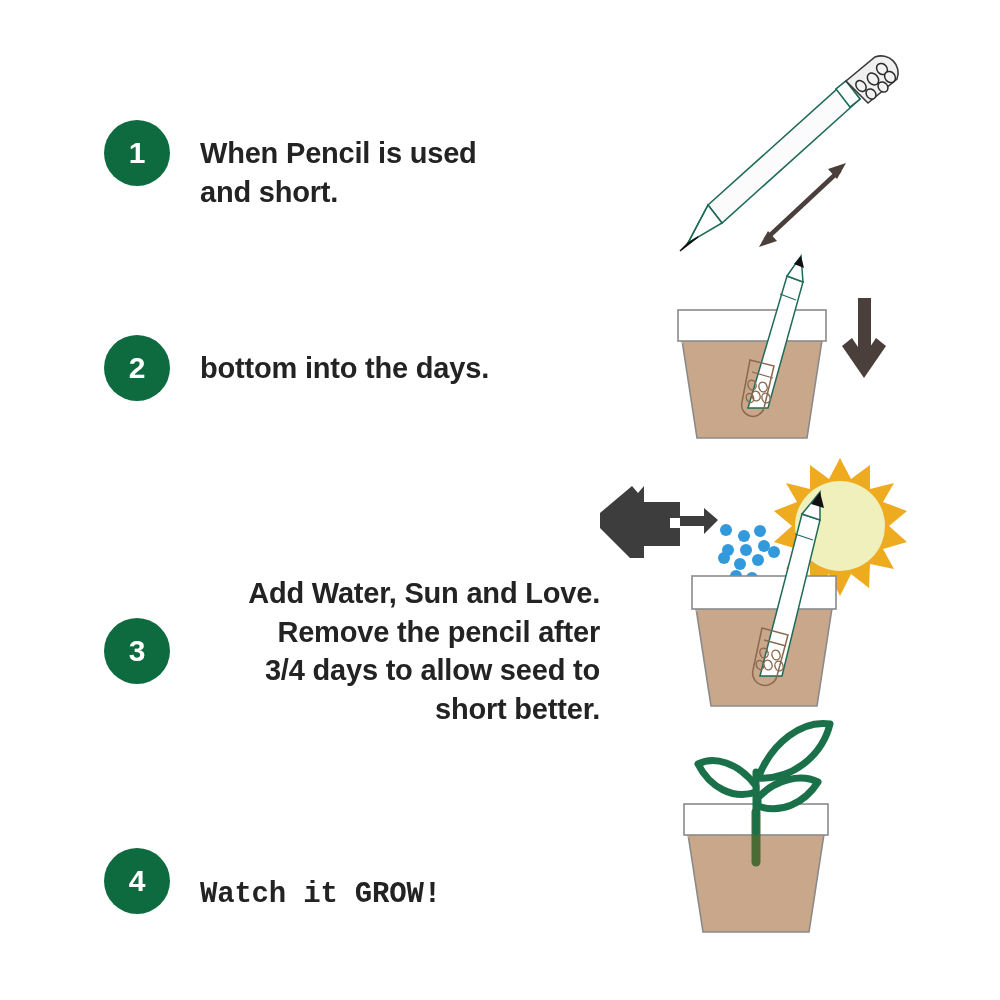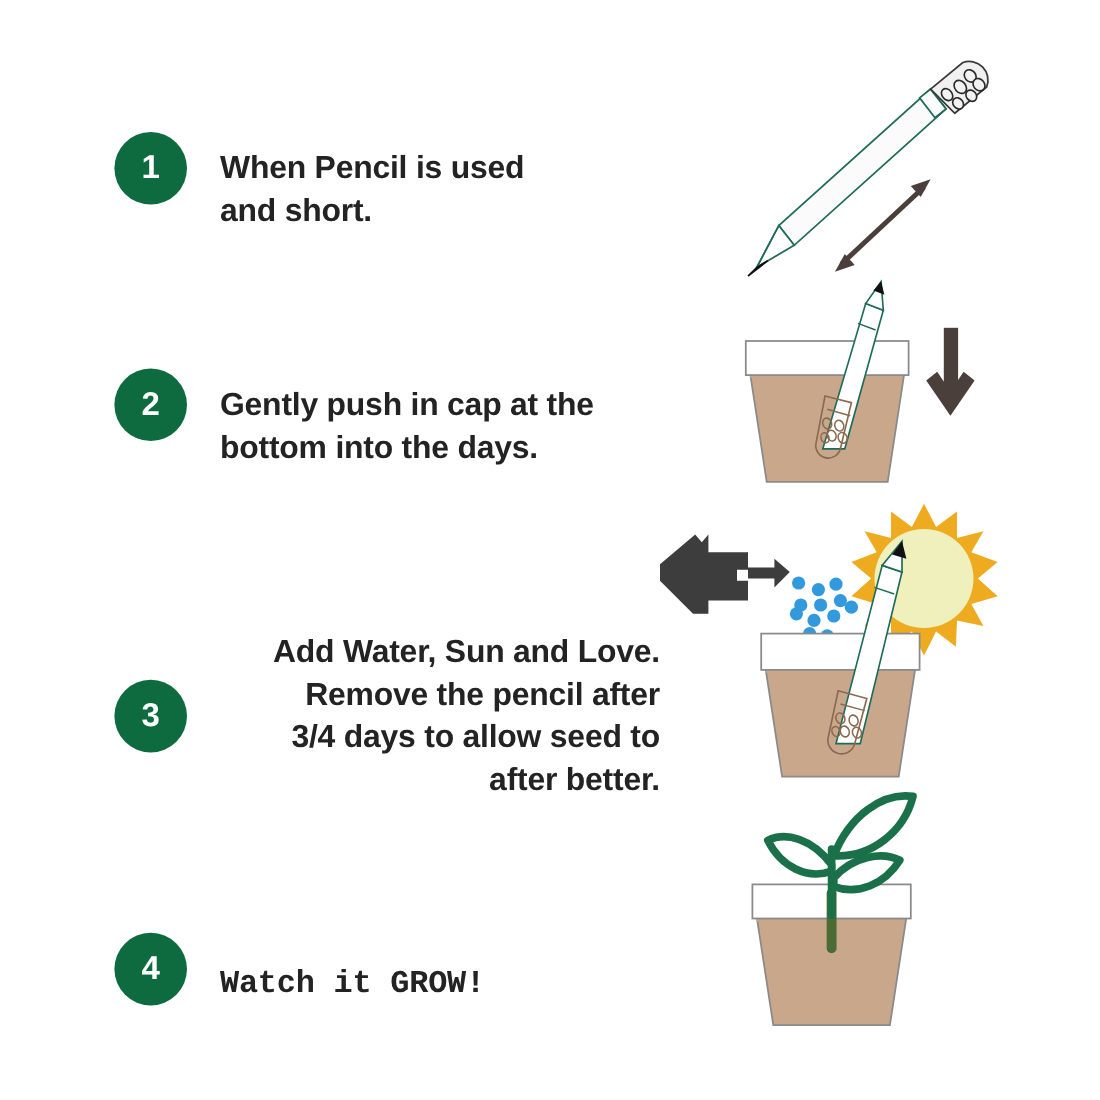--- a/index.html
+++ b/index.html
@@ -98,21 +98,20 @@
         <line x1="105" y1="185" x2="180" y2="115" stroke="#4a3f3a" stroke-width="4.5"></line>
         <polygon points="186,108 168,114 177,124" fill="#4a3f3a"></polygon>
         <polygon points="99,192 117,186 108,176" fill="#4a3f3a"></polygon>
       </g>
     </svg>
   </div>
 
   <div class="step" style="top:335px;">
     <div class="badge" style="top:0;">2</div>
     <div class="steptext" style="top:0px;">
-      <div>Gently push in cap at the</div>
       <div>bottom into the days.</div>
     </div>
   </div>
 
   <div class="art" style="left:670px; top:248px;">
     <svg width="260" height="205" viewBox="0 0 260 205">
 
       <g>
         <polygon points="12,92 152,92 137,190 27,190" fill="#c9a78b" stroke="#8a8a8a" stroke-width="1.6"></polygon>
 
@@ -144,21 +143,21 @@
       </g>
     </svg>
   </div>
 
   <div class="step" style="top:560px;">
     <div class="badge" style="top:58px;">3</div>
     <div class="steptext" style="top:0px;text-align:right;">
       <div>Add Water, Sun and Love.</div>
       <div>Remove the pencil after</div>
       <div>3/4 days to allow seed to</div>
-      <div>after better.</div>
+      <div>short better.</div>
     </div>
   </div>
 
   <div class="art" style="left:592px; top:458px;">
     <svg width="320" height="262" viewBox="0 0 320 262">
 
       <g>
         <g transform="translate(248,70)">
           <path d="M0,-70 L11,-49 L30,-63 L30,-39 L54,-45 L43,-26 L67,-17 L49,-2 L67,14 L43,21 L54,41 L30,36 L29,60 L11,46 L0,68 L-11,46 L-30,60 L-30,36 L-54,41 L-43,21 L-66,14 L-48,-2 L-66,-17 L-43,-26 L-54,-45 L-30,-39 L-30,-63 L-11,-49 Z" fill="#eeab1f"></path>
           <circle cx="0" cy="-2" r="45" fill="#eff0bb"></circle>

